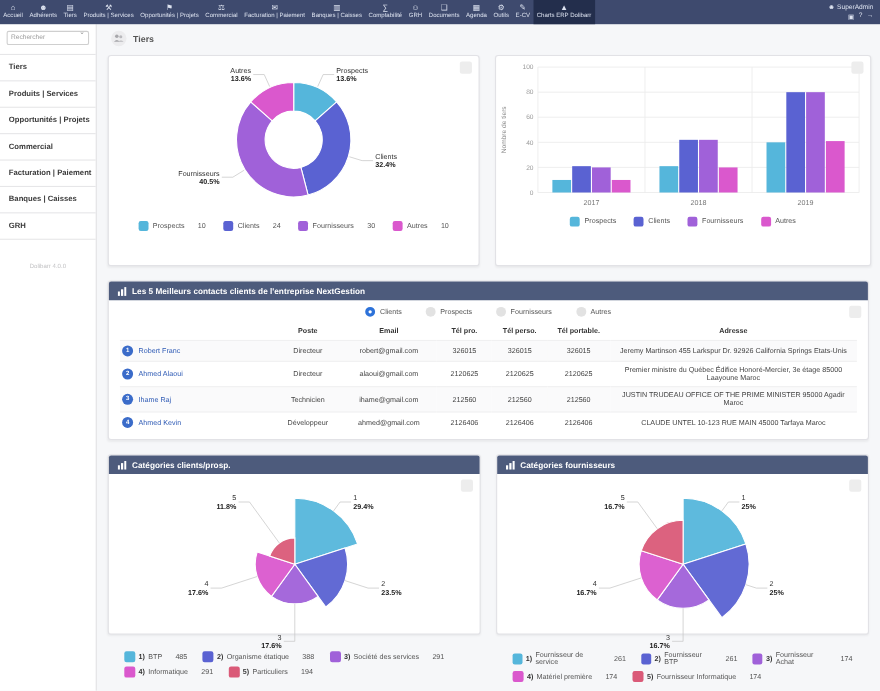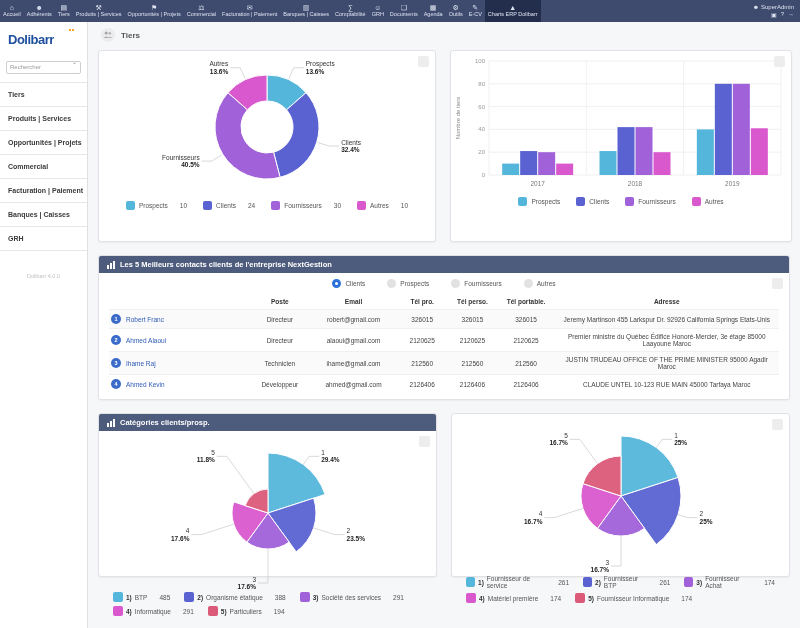--- a/index.html
+++ b/index.html
@@ -140,27 +140,20 @@
     </div>
     <div class="nav-icons" id="nav-action-icons">
         <span>▣</span>
         <span>?</span>
         <span>→</span>
       </div>
   </div>
 </nav>
 
 <aside class="sidebar">
-  <div class="logo">
-    <span>Dolibarr</span>
-    <span class="dots">
-        <i></i>
-        <i></i>
-      </span>
-  </div>
   <div class="search-row">
     <input class="search-input" type="text" placeholder="Rechercher" style="">
     <span class="search-chev">⌄</span>
   </div>
   <div class="side-menu" id="side-menu">
       <div class="side-item">Tiers</div>
       <div class="side-item">Produits | Services</div>
       <div class="side-item">Opportunités | Projets</div>
       <div class="side-item">Commercial</div>
       <div class="side-item">Facturation | Paiement</div>
@@ -470,20 +463,28 @@
                   <b>5)</b>
                   <span>Particuliers</span>
                   <span class="val">194</span>
                 </span>
               </div>
             </div>
         </div>
       </section>
 
       <section class="panel">
+        <header class="panel-head">
+          <svg width="8" height="8" viewBox="0 0 8 8">
+              <rect x="0" y="4" width="2" height="4" fill="#fff"></rect>
+              <rect x="3" y="2" width="2" height="6" fill="#fff"></rect>
+              <rect x="6" y="0" width="2" height="8" fill="#fff"></rect>
+            </svg>
+          <span>Catégories fournisseurs</span>
+        </header>
         <div class="panel-body">
           <span class="chart-menu"></span>
           <svg class="chart" id="chart-polar-1" width="336" height="158">
               <path d="M168 82 L168 22 A60 60 0 0 1 225.06339097770922 63.45898033750316 Z" fill="#55b6db" stroke="#fff" stroke-width="1" fill-opacity="0.95"></path>
               <polyline points="203.2671151375484,33.45898033750315 209.14496766047313,25.368810393753677 219.14496766047313,25.368810393753677" fill="none" stroke="#c9c9c9" stroke-width="0.7"></polyline>
               <text x="221.14496766047313" y="23.868810393753677" text-anchor="start" font-size="6.5" fill="#333" font-family="Liberation Sans, sans-serif">1</text>
               <text x="221.14496766047313" y="31.368810393753677" text-anchor="start" font-size="6.5" fill="#222" font-weight="bold" font-family="Liberation Sans, sans-serif">25%</text>
               <path d="M168 82 L225.06339097770922 63.45898033750316 A60 60 0 0 1 203.2671151375484 130.54101966249686 Z" fill="#5a62d2" stroke="#fff" stroke-width="1" fill-opacity="0.95"></path>
               <polyline points="225.06339097770922,100.54101966249684 234.57395614066075,103.63118960624632 244.57395614066075,103.63118960624632" fill="none" stroke="#c9c9c9" stroke-width="0.7"></polyline>
               <text x="246.57395614066075" y="102.13118960624632" text-anchor="start" font-size="6.5" fill="#333" font-family="Liberation Sans, sans-serif">2</text>

